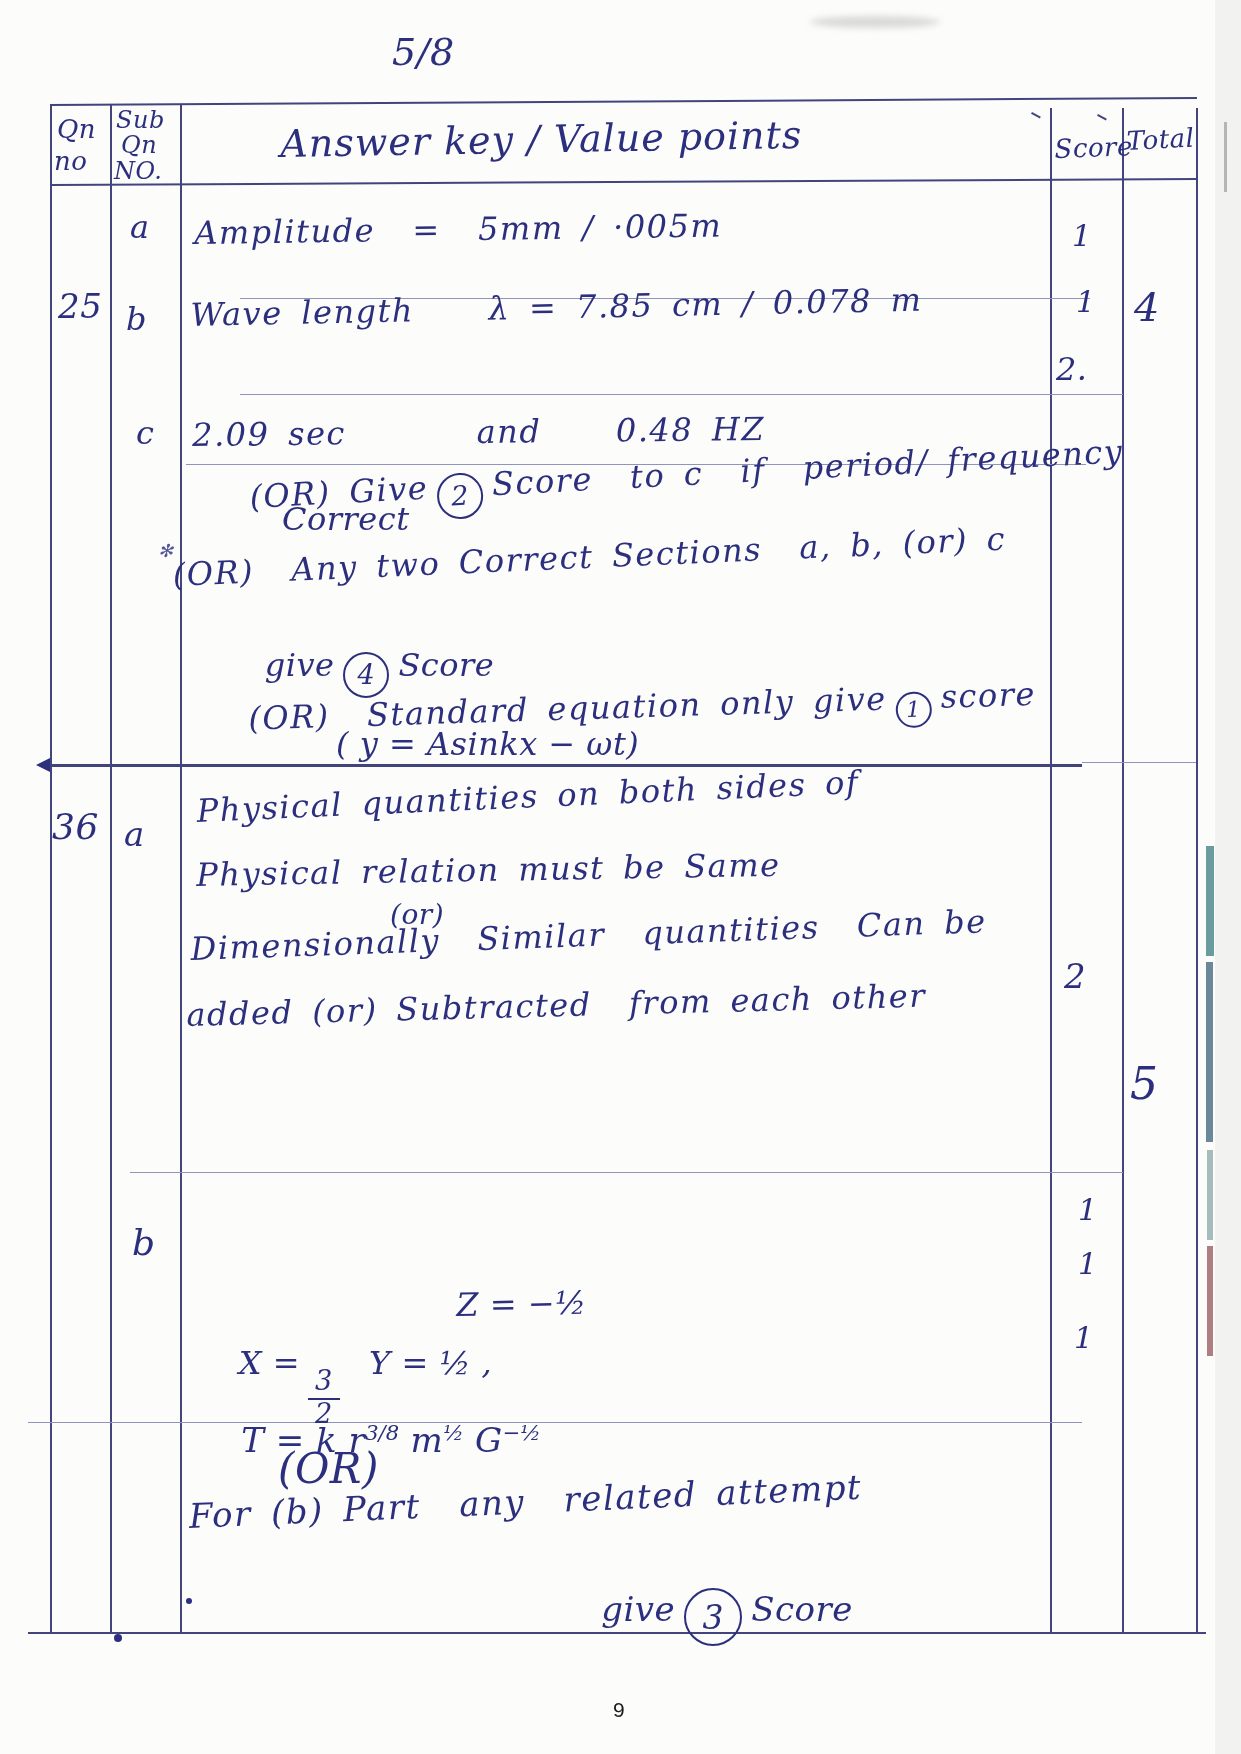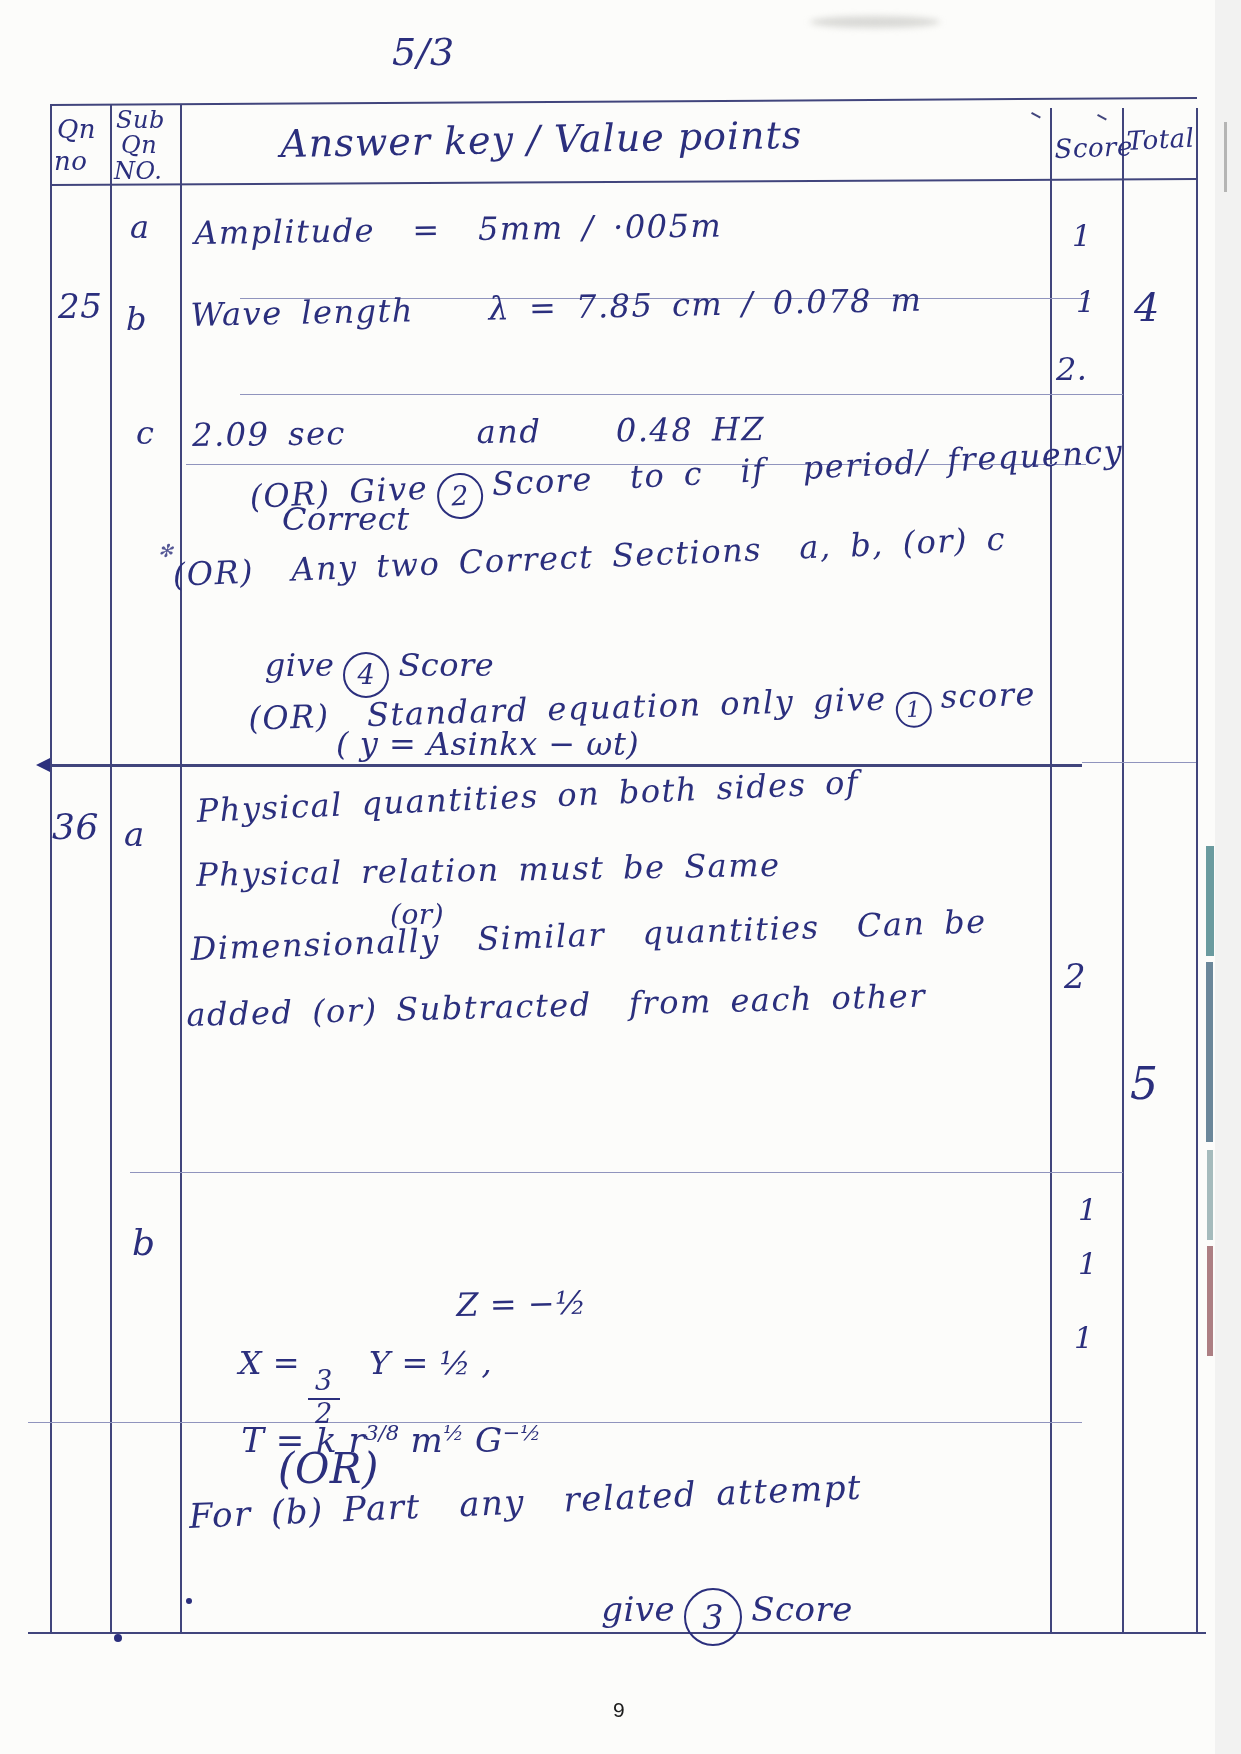--- a/index.html
+++ b/index.html
@@ -34,21 +34,21 @@
 <div class="page">
 
   <div class="smudge" style="left:810px;top:16px;width:130px;height:12px;"></div>
   <div class="edge-shade"></div>
   <div class="artifact" style="left:1206px;top:846px;width:8px;height:110px;background:#3a7b80;opacity:.75;"></div>
   <div class="artifact" style="left:1206px;top:962px;width:7px;height:180px;background:#2e5670;opacity:.7;"></div>
   <div class="artifact" style="left:1207px;top:1150px;width:6px;height:90px;background:#6b8f93;opacity:.6;"></div>
   <div class="artifact" style="left:1207px;top:1246px;width:6px;height:110px;background:#823c44;opacity:.65;"></div>
   <div class="artifact" style="left:1224px;top:122px;width:3px;height:70px;background:#777;opacity:.5;"></div>
 
-  <div class="hw" style="left:392px;top:30px;font-size:38px;">5/3</div>
+  <div class="hw" style="left:392px;top:30px;font-size:38px;">5/8</div>
 
   <div class="ln" style="left:50px;top:104px;width:1147px;height:2px;transform:rotate(-0.35deg);"></div>
   <div class="ln" style="left:50px;top:184px;width:1147px;height:2px;transform:rotate(-0.3deg);"></div>
   <div class="ln" style="left:50px;top:104px;width:2px;height:1530px;"></div>
   <div class="ln" style="left:110px;top:104px;width:2px;height:1530px;"></div>
   <div class="ln" style="left:180px;top:104px;width:2px;height:1530px;"></div>
   <div class="ln" style="left:1050px;top:108px;width:2px;height:1524px;"></div>
   <div class="ln" style="left:1122px;top:108px;width:2px;height:1524px;"></div>
   <div class="ln" style="left:1196px;top:108px;width:2px;height:1524px;"></div>
   <div class="ln" style="left:28px;top:1632px;width:1178px;height:2px;"></div>

